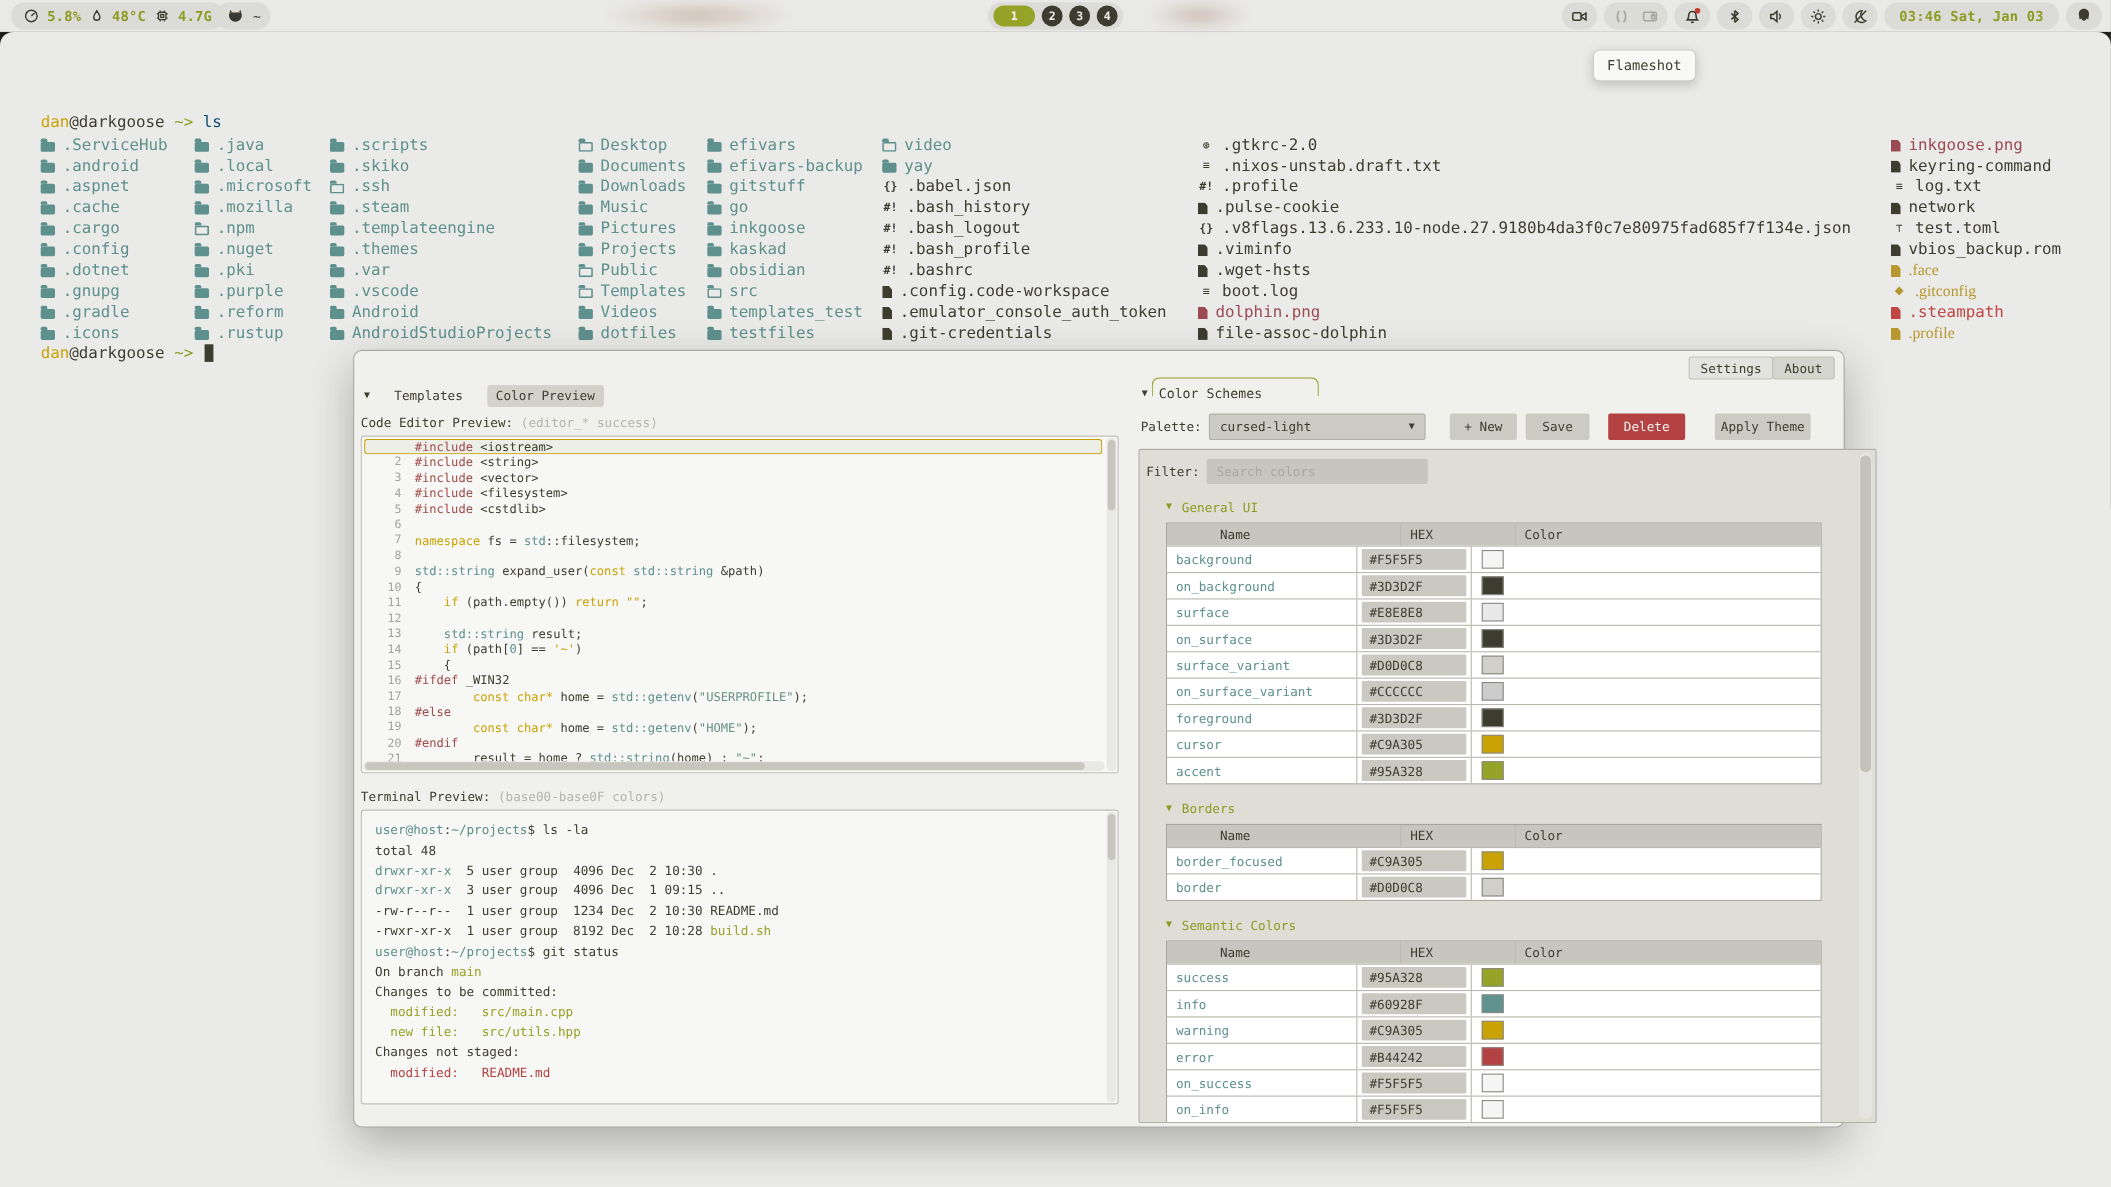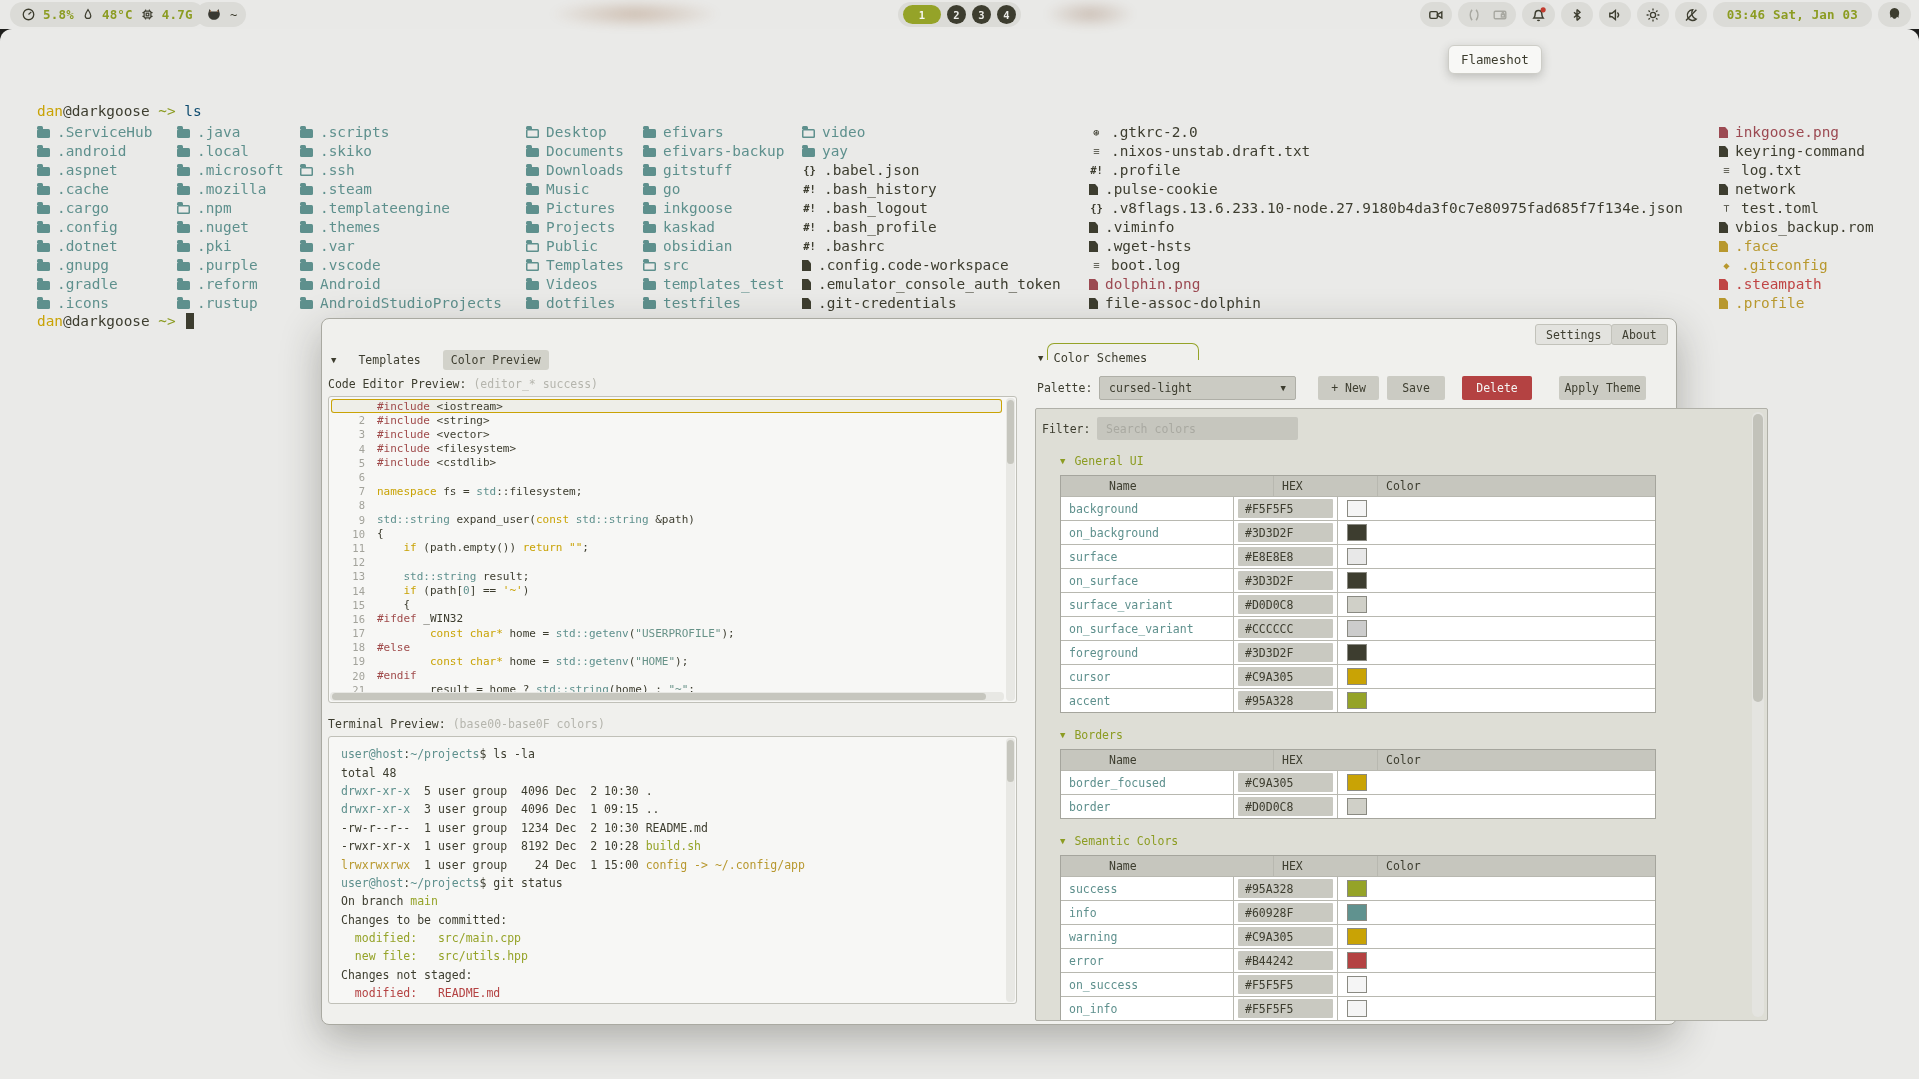--- a/index.html
+++ b/index.html
@@ -52,21 +52,21 @@
   .fi-f,.fi-o{width:13px;height:9px;border-radius:1.5px;position:relative;background:currentColor;margin-top:1px;}
   .fi-f::before,.fi-o::before{content:"";position:absolute;left:0;top:-3px;width:6px;height:3px;
        background:currentColor;border-radius:1.5px 1.5px 0 0;}
   .fi-o{background:transparent;box-shadow:inset 0 0 0 1.5px currentColor;}
   .fi-p,.fi-m{width:9px;height:11px;background:currentColor;
        clip-path:polygon(0 0,68% 0,100% 30%,100% 100%,0 100%);}
   .fi-s,.fi-j{font-weight:bold;font-size:10.5px;color:#3D3D2F;}
   .fi-t,.fi-l,.fi-d,.fi-g{font-size:10.5px;}
   .fc-te{color:#5E908D;}
   .fc-dk{color:#3D3D2F;}
-  .fc-go{color:#B8982E;}
+  .fc-go{color:#B8982E;font-family:Liberation Serif, serif;}
   .fc-ma{color:#9C4A52;}
   .fc-re{color:#C04545;}
 
   
   #dialog{position:absolute;left:321px;top:318px;width:1356px;height:707px;background:#F0F0ED;
           border:1px solid #A9A9A1;border-radius:8px;box-shadow:0 14px 40px rgba(45,45,35,.32);
           z-index:4;box-sizing:border-box;}
   .dlg-btn{position:absolute;top:5px;height:21px;font-size:11.5px;color:#3D3D2F;background:#E3E3DF;
            border:1px solid #C2C2BA;border-radius:3px;display:flex;align-items:center;padding:0 10px;
            box-sizing:border-box;cursor:default;}
@@ -121,21 +121,21 @@
   #palette-select{position:absolute;left:62px;top:0;width:197px;height:24px;background:#CBCBC3;
                   border:1px solid #AFAFA7;border-radius:2px;box-sizing:border-box;
                   display:flex;align-items:center;justify-content:space-between;padding:0 9px;}
   #palette-select .val{font-size:11.5px;color:#3D3D2F;}
   .scheme-btn{position:absolute;top:0;height:24px;font-size:11.5px;color:#3D3D2F;background:#CBCBC3;
               border-radius:2px;display:flex;align-items:center;justify-content:center;box-sizing:border-box;}
   #btn-new{left:281px;width:61px;}
   #btn-save{left:350px;width:58px;}
   #btn-delete{left:425px;width:70px;background:#B44242;color:#F5F5F3;}
   #btn-apply{left:522px;width:87px;}
-  #schemes-region{position:absolute;left:0;top:58px;width:733px;height:613px;background:#DEDED6;
+  #schemes-region{position:absolute;left:0;top:58px;width:671px;height:613px;background:#DEDED6;
                   border:1px solid #B0B0A8;border-radius:2px;box-sizing:border-box;overflow:hidden;}
   #filter-label{position:absolute;left:6px;top:13px;}
   #filter-input{position:absolute;left:61px;top:8px;width:201px;height:23px;background:#C6C6BE;
                 border:none;outline:none;border-radius:2px;padding:0 9px;box-sizing:border-box;
                 font-family:inherit;font-size:11.5px;color:#3D3D2F;}
   #filter-input::placeholder{color:#A9A9A1;}
   #sections{position:absolute;left:24px;top:44px;width:596px;}
   .sec-head{display:flex;align-items:center;gap:9px;height:16px;margin:14px 0 6px 0;}
   .sec-head:first-child{margin-top:0;}
   .sec-tri{color:#8C9C22;font-size:9px;}
@@ -417,21 +417,20 @@
       <div class="sec-label-row" id="term-label-row"><span class="lab-dark">Terminal Preview:</span><span class="lab-hint"> </span><span class="lab-hint">(base00-base0F colors)</span></div>
 
       <div class="preview-box" id="term-box">
         <div id="term-lines">
             <div class="tl"><span class="sg-t">user@host</span><span class="sg-n">:</span><span class="sg-t">~/projects</span><span class="sg-n">$ ls -la</span></div>
             <div class="tl"><span class="sg-n">total 48</span></div>
             <div class="tl"><span class="sg-t">drwxr-xr-x</span><span class="sg-n">  5 user group  4096 Dec  2 10:30 .</span></div>
             <div class="tl"><span class="sg-t">drwxr-xr-x</span><span class="sg-n">  3 user group  4096 Dec  1 09:15 ..</span></div>
             <div class="tl"><span class="sg-n">-rw-r--r--  1 user group  1234 Dec  2 10:30 README.md</span></div>
             <div class="tl"><span class="sg-n">-rwxr-xr-x  1 user group  8192 Dec  2 10:28 </span><span class="sg-g">build.sh</span></div>
-            <div class="tl"><span class="sg-y">lrwxrwxrwx</span><span class="sg-n">  1 user group    24 Dec  1 15:00 </span><span class="sg-y">config -&gt; ~/.config/app</span></div>
             <div class="tl"><span class="sg-t">user@host</span><span class="sg-n">:</span><span class="sg-t">~/projects</span><span class="sg-n">$ git status</span></div>
             <div class="tl"><span class="sg-n">On branch </span><span class="sg-g">main</span></div>
             <div class="tl"><span class="sg-n">Changes to be committed:</span></div>
             <div class="tl"><span class="sg-n">  </span><span class="sg-g">modified:   src/main.cpp</span></div>
             <div class="tl"><span class="sg-n">  </span><span class="sg-g">new file:   src/utils.hpp</span></div>
             <div class="tl"><span class="sg-n">Changes not staged:</span></div>
             <div class="tl"><span class="sg-n">  </span><span class="sg-r">modified:   README.md</span></div>
           </div>
         <div class="vsb">
             <div class="thumb" id="term-vthumb"></div>

